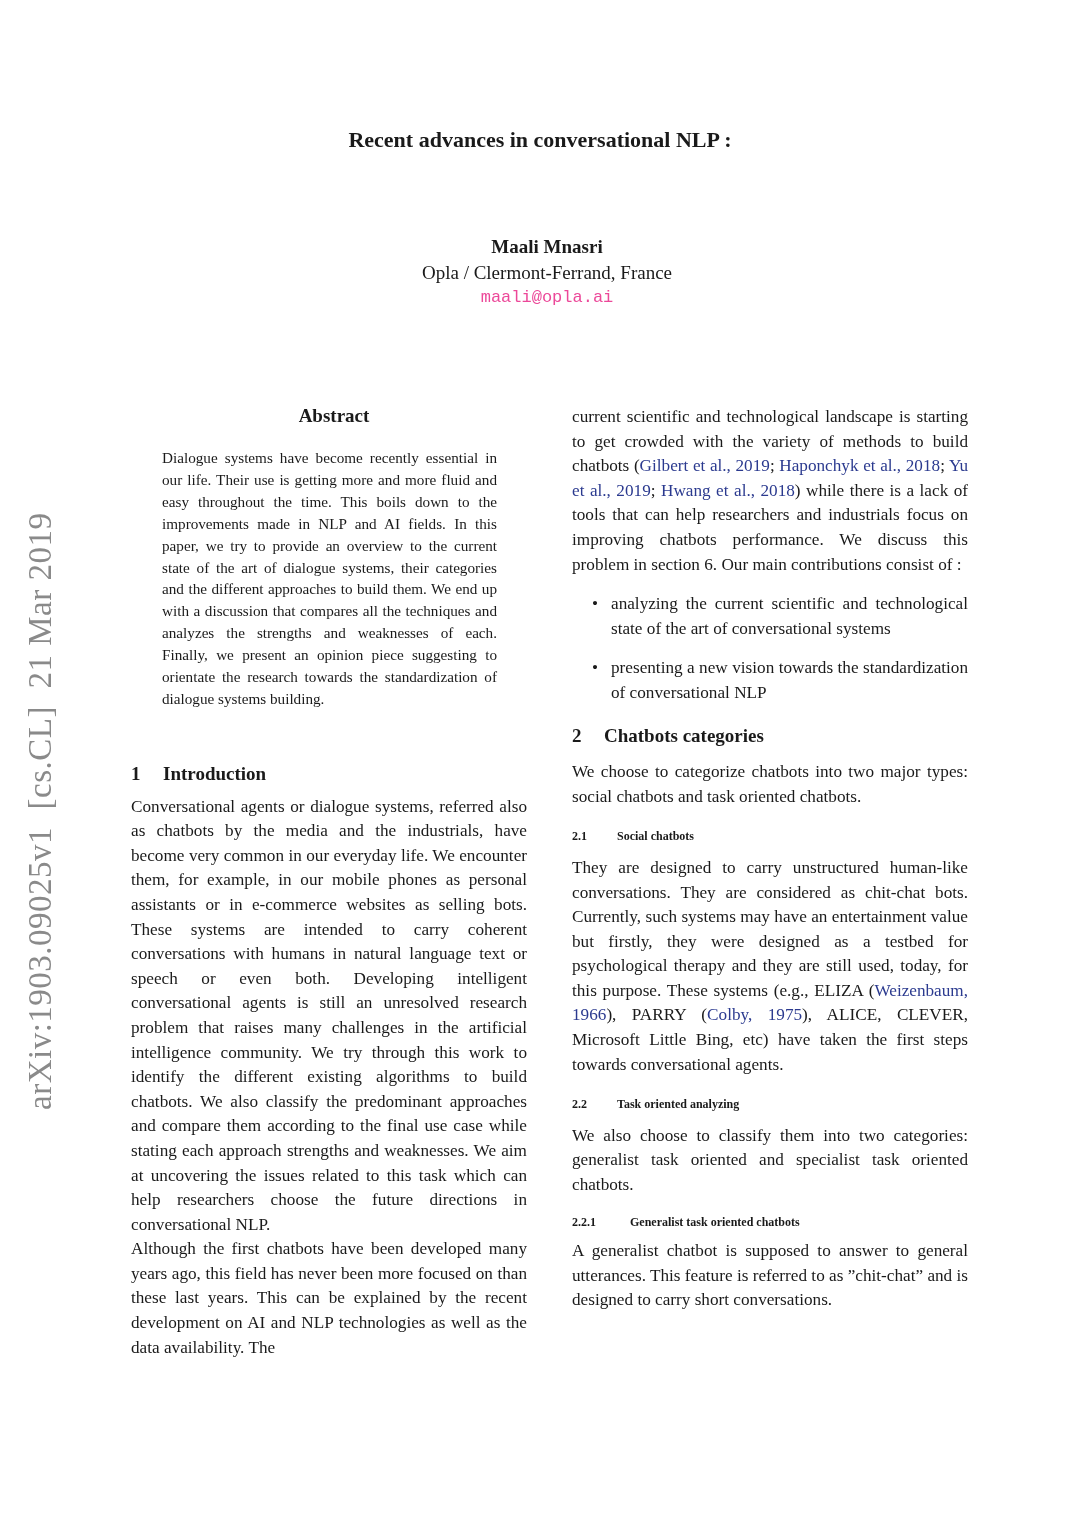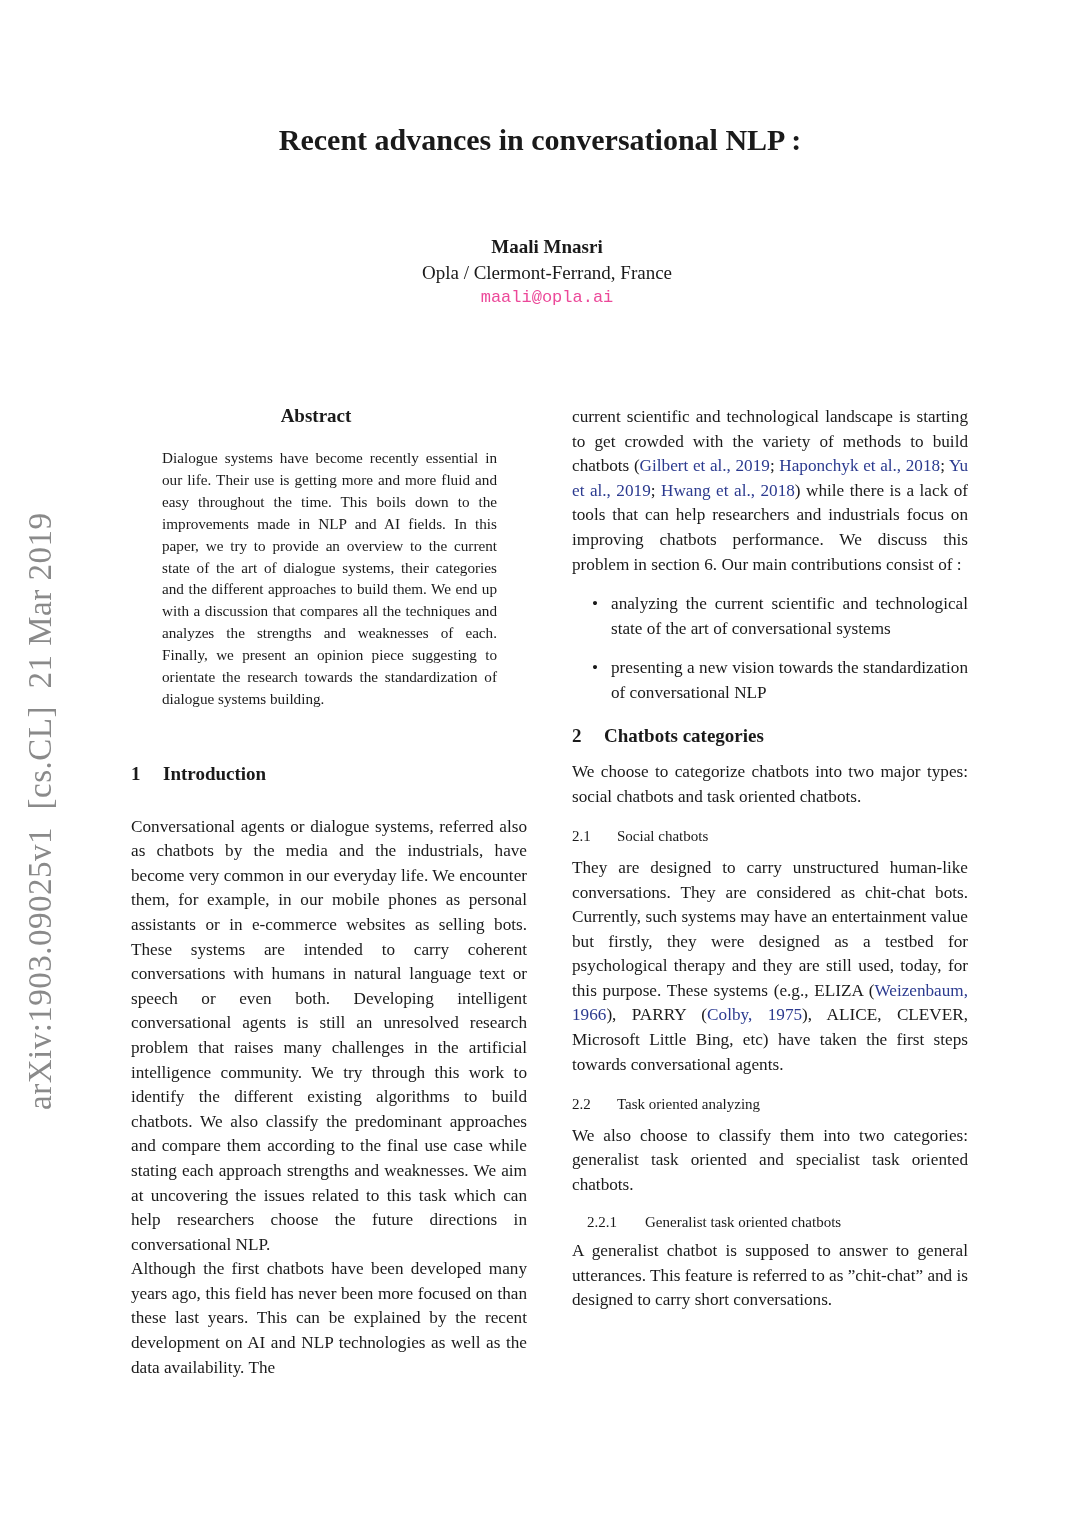--- a/index.html
+++ b/index.html
@@ -8,37 +8,37 @@
   .page { position: absolute; inset: 0; }
 
   .arxiv-stamp {
     position: absolute; left: 22px; top: 1110px;
     transform-origin: 0 0; transform: rotate(-90deg);
     font-size: 33px; color: #8a8a8a; white-space: pre; letter-spacing: 0.5px;
     width: 650px;
   }
 
   .title { position: absolute; left: 0; width: 1080px; top: 124px; text-align: center;
-           font-weight: bold; font-size: 30px; line-height: 31px; }
+           font-weight: bold; font-size: 22px; line-height: 31px; }
   .author { position: absolute; left: 0; width: 1080px; top: 234px; text-align: center; font-size: 19px; line-height: 25.5px; padding-left: 7px; }
   .author .name { font-weight: bold; }
   .author .email { font-family: "Liberation Mono", "DejaVu Sans Mono", monospace; font-size: 17px; color: #ec4899; }
 
   .col { position: absolute; font-size: 17.2px; line-height: 24.6px; text-align: justify; }
   .col-left { left: 131px; width: 396px; }
   .col-right { left: 572px; width: 396px; }
 
-  .abstract-head { position: absolute; left: 118px; width: 396px; top: 405px; text-align: center; font-weight: bold; font-size: 19px; }
+  .abstract-head { position: absolute; left: 136px; width: 396px; top: 405px; text-align: center; font-weight: bold; font-size: 19px; }
   .abstract { position: absolute; left: 162px; width: 335px; top: 447px; font-size: 15.2px; line-height: 21.9px; text-align: justify; }
 
   .sec-head { font-weight: bold; font-size: 19px; margin: 0; }
   .sec-head .num { display: inline-block; width: 32px; }
-  .sub-head { font-weight: normal; font-size: 15px; margin: 0; }
+  .sub-head { font-weight: bold; font-size: 12px; margin: 0; }
   .sub-head .num { display: inline-block; width: 45px; }
-  .sub-head .num3 { display: inline-block; width: 58px; margin-left: 15px; }
+  .sub-head .num3 { display: inline-block; width: 58px; }
   p { margin: 0; }
   .cite { color: #2b3a8f; }
 
   ul.contrib { list-style: none; margin: 0; padding: 0; }
   ul.contrib li { position: relative; padding-left: 39px; }
   ul.contrib li .bullet { position: absolute; left: 20px; top: 0; }
 </style>
 </head>
 <body>
 
@@ -53,21 +53,21 @@
   <div class="author">
     <div class="name">Maali Mnasri</div>
     <div>Opla / Clermont-Ferrand, France</div>
     <div class="email">maali@opla.ai</div>
   </div>
 
   <div class="abstract-head">Abstract</div>
   <div class="abstract">Dialogue systems have become recently essential in our life. Their use is getting more and more fluid and easy throughout the time. This boils down to the improvements made in NLP and AI fields. In this paper, we try to provide an overview to the current state of the art of dialogue systems, their categories and the different approaches to build them. We end up with a discussion that compares all the techniques and analyzes the strengths and weaknesses of each. Finally, we present an opinion piece suggesting to orientate the research towards the standardization of dialogue systems building.</div>
 
   <div class="col col-left" style="top:762px;">
-    <h2 class="sec-head" style="margin-bottom:28px;">
+    <h2 class="sec-head" style="margin-bottom:8px;">
       <span class="num">1</span><span>Introduction</span>
     </h2>
     <p>Conversational agents or dialogue systems, referred also as chatbots by the media and the industrials, have become very common in our everyday life. We encounter them, for example, in our mobile phones as personal assistants or in e-commerce websites as selling bots. These systems are intended to carry coherent conversations with humans in natural language text or speech or even both. Developing intelligent conversational agents is still an unresolved research problem that raises many challenges in the artificial intelligence community. We try through this work to identify the different existing algorithms to build chatbots. We also classify the predominant approaches and compare them according to the final use case while stating each approach strengths and weaknesses. We aim at uncovering the issues related to this task which can help researchers choose the future directions in conversational NLP.</p>
     <p><span>Although the first chatbots have been developed many years ago, this field has never been more focused on than these last years. This can be explained by the recent development on AI and NLP technologies as well as the data availability. The</span></p>
   </div>
 
   <div class="col col-right" style="top:405px;">
     <p>
       <span>current scientific and technological landscape is starting to get crowded with the variety of methods to build chatbots (</span><span class="cite" style="color: rgb(43, 58, 143);">Gilbert et al., 2019</span>; <span class="cite" style="color: rgb(43, 58, 143);">Haponchyk et al., 2018</span>; <span class="cite" style="color: rgb(43, 58, 143);">Yu et al., 2019</span>; <span class="cite" style="color: rgb(43, 58, 143);">Hwang et al., 2018</span><span>) while there is a lack of tools that can help researchers and industrials focus on improving chatbots performance. We discuss this problem in section 6. Our main contributions consist of :</span>
     </p>

